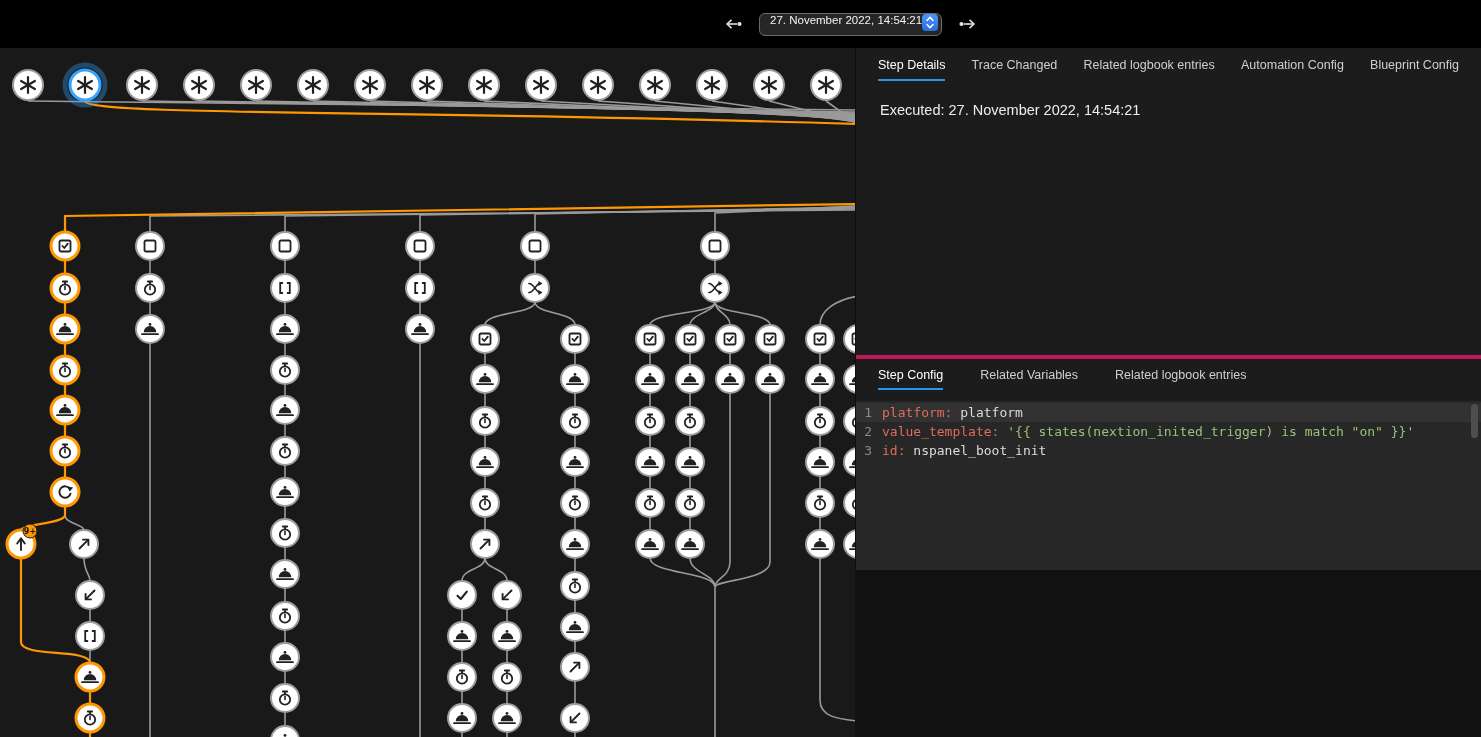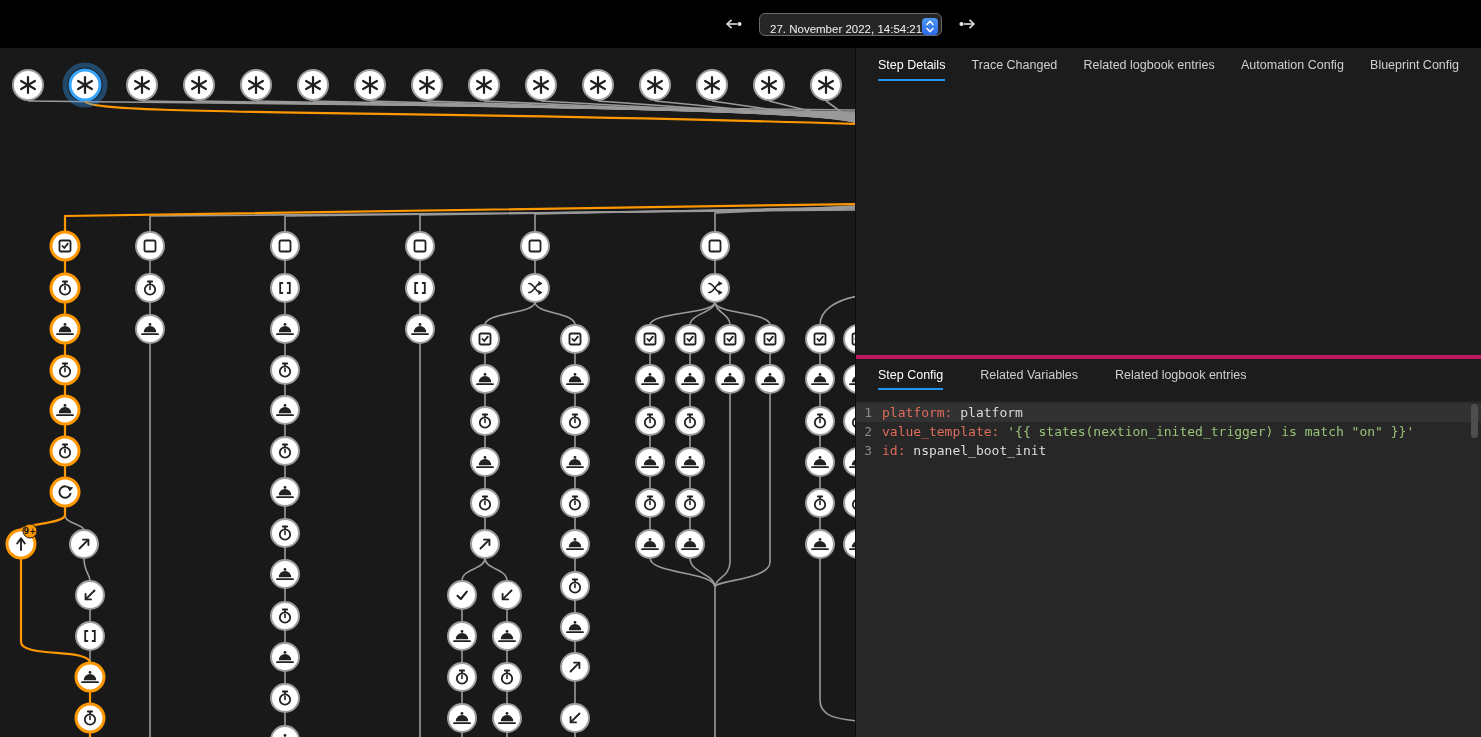--- a/index.html
+++ b/index.html
@@ -17,41 +17,41 @@
   }
   .topbar-center {
     position:absolute; left:720px; top:0; height:48px;
     display:flex; align-items:center; gap:13px;
   }
   .nav-btn {
     width:26px; height:26px; background:transparent; border:none; padding:2px;
     display:flex; align-items:center; justify-content:center; cursor:pointer;
   }
   .run-select {
-    display:flex; align-items:flex-end; height:23px;
+    display:flex; align-items:flex-start; height:23px;
     background:#262626; border:1px solid #6a6a6a; border-radius:6px;
     padding:0 3px 0 10px; gap:0; cursor:pointer;
   }
   .run-select-label { font-size:11.5px; color:#f3f3f3; white-space:nowrap; }
   .stepper {
     width:16px; height:17px; border-radius:4px;
     background:linear-gradient(180deg,#4f97f7,#2b6ae6);
     display:flex; align-items:center; justify-content:center;
   }
 
   
   .graph-area {
     position:absolute; top:48px; left:0; width:855px; height:689px;
     background:#191919;
   }
   #graph-svg { display:block; font-family:"DejaVu Sans", sans-serif; }
 
   
   .right-panel {
-    position:absolute; top:48px; left:855px; width:626px; height:689px;
+    position:absolute; top:48px; left:855px; width:626px; height:522px;
     background:#1c1c1c; border-left:1px solid #0d0d0d;
     display:flex; flex-direction:column;
   }
   .detail-card { height:307px; display:flex; flex-direction:column; }
   .config-card { flex:1; border-top:4px solid #be185d; display:flex; flex-direction:column; overflow:hidden; }
 
   .tabs { display:flex; align-items:stretch; }
   .top-tabs { justify-content:space-between; padding:0 22px; height:33px; }
   .bottom-tabs { justify-content:flex-start; gap:37px; padding:0 22px; height:31px; }
   .tab {
@@ -832,20 +832,21 @@
 <div class="right-panel">
 
   <div class="detail-card">
     <div class="tabs top-tabs">
       <div class="tab active">Step Details</div>
       <div class="tab">Trace Changed</div>
       <div class="tab">Related logbook entries</div>
       <div class="tab">Automation Config</div>
       <div class="tab">Blueprint Config</div>
     </div>
+    <div class="executed">Executed: 27. November 2022, 14:54:21</div>
   </div>
 
   <div class="config-card">
     <div class="tabs bottom-tabs">
       <div class="tab active">Step Config</div>
       <div class="tab">Related Variables</div>
       <div class="tab">Related logbook entries</div>
     </div>
 
     <div class="code-wrap">

